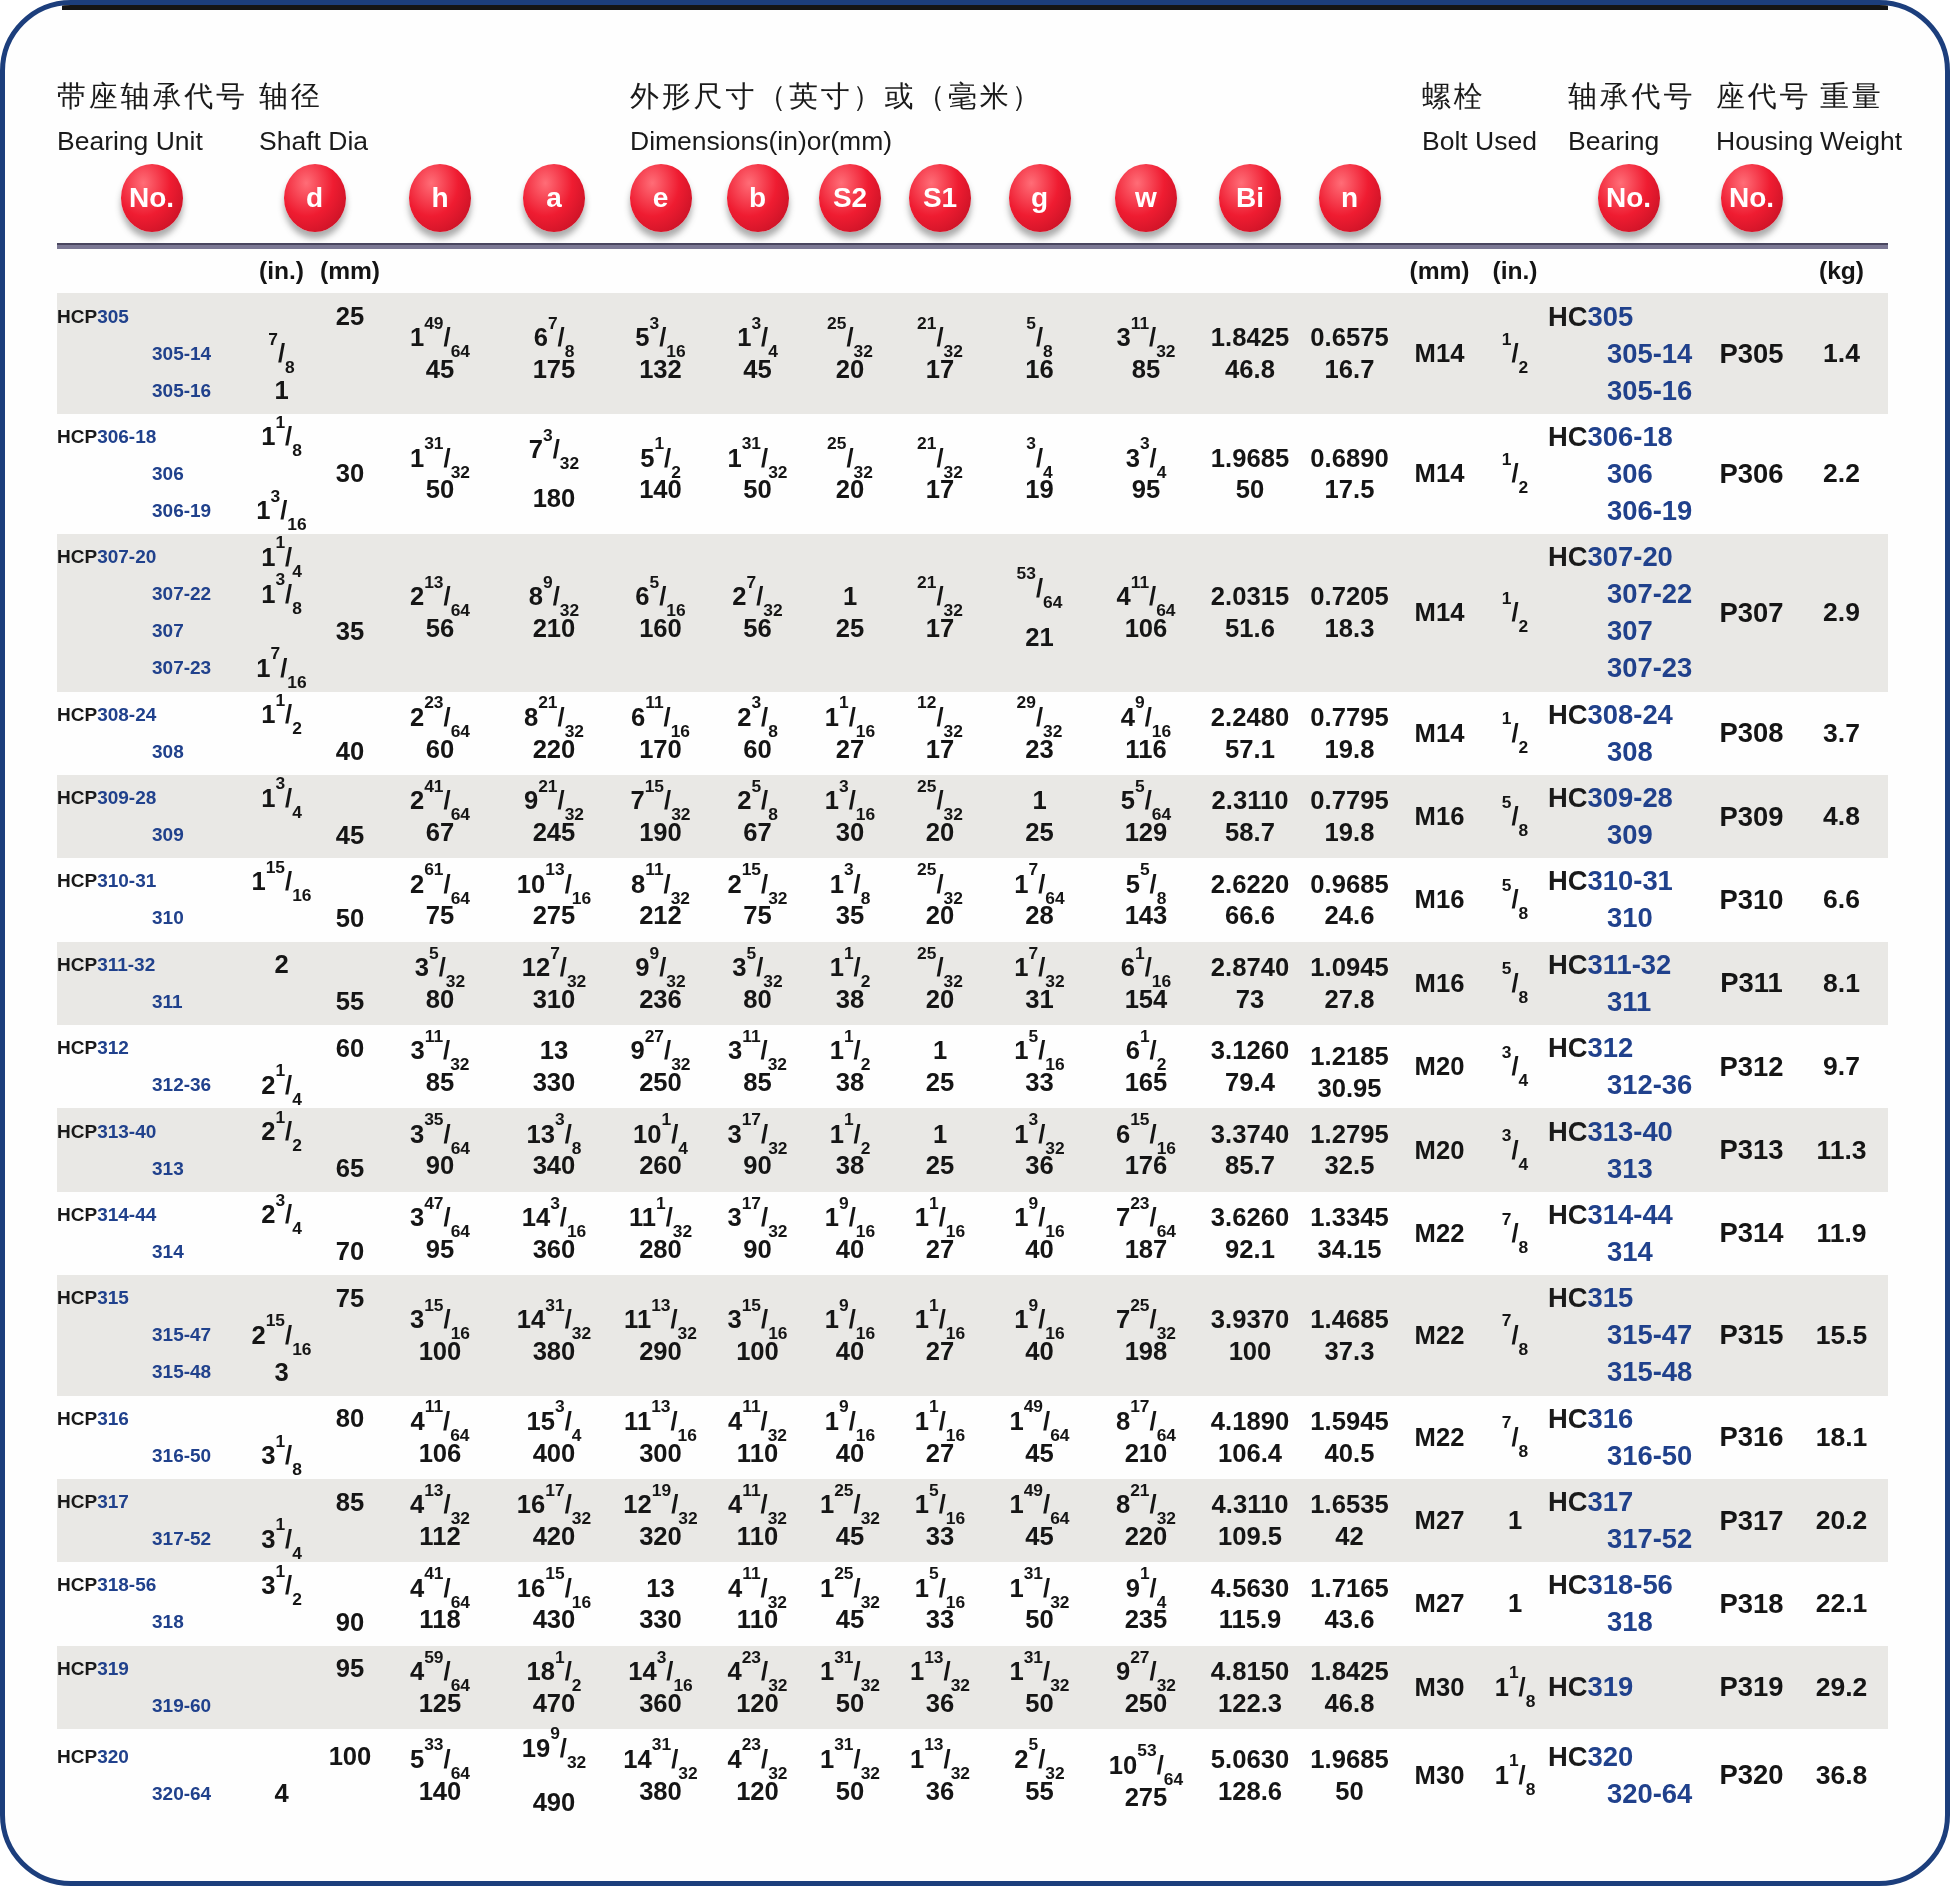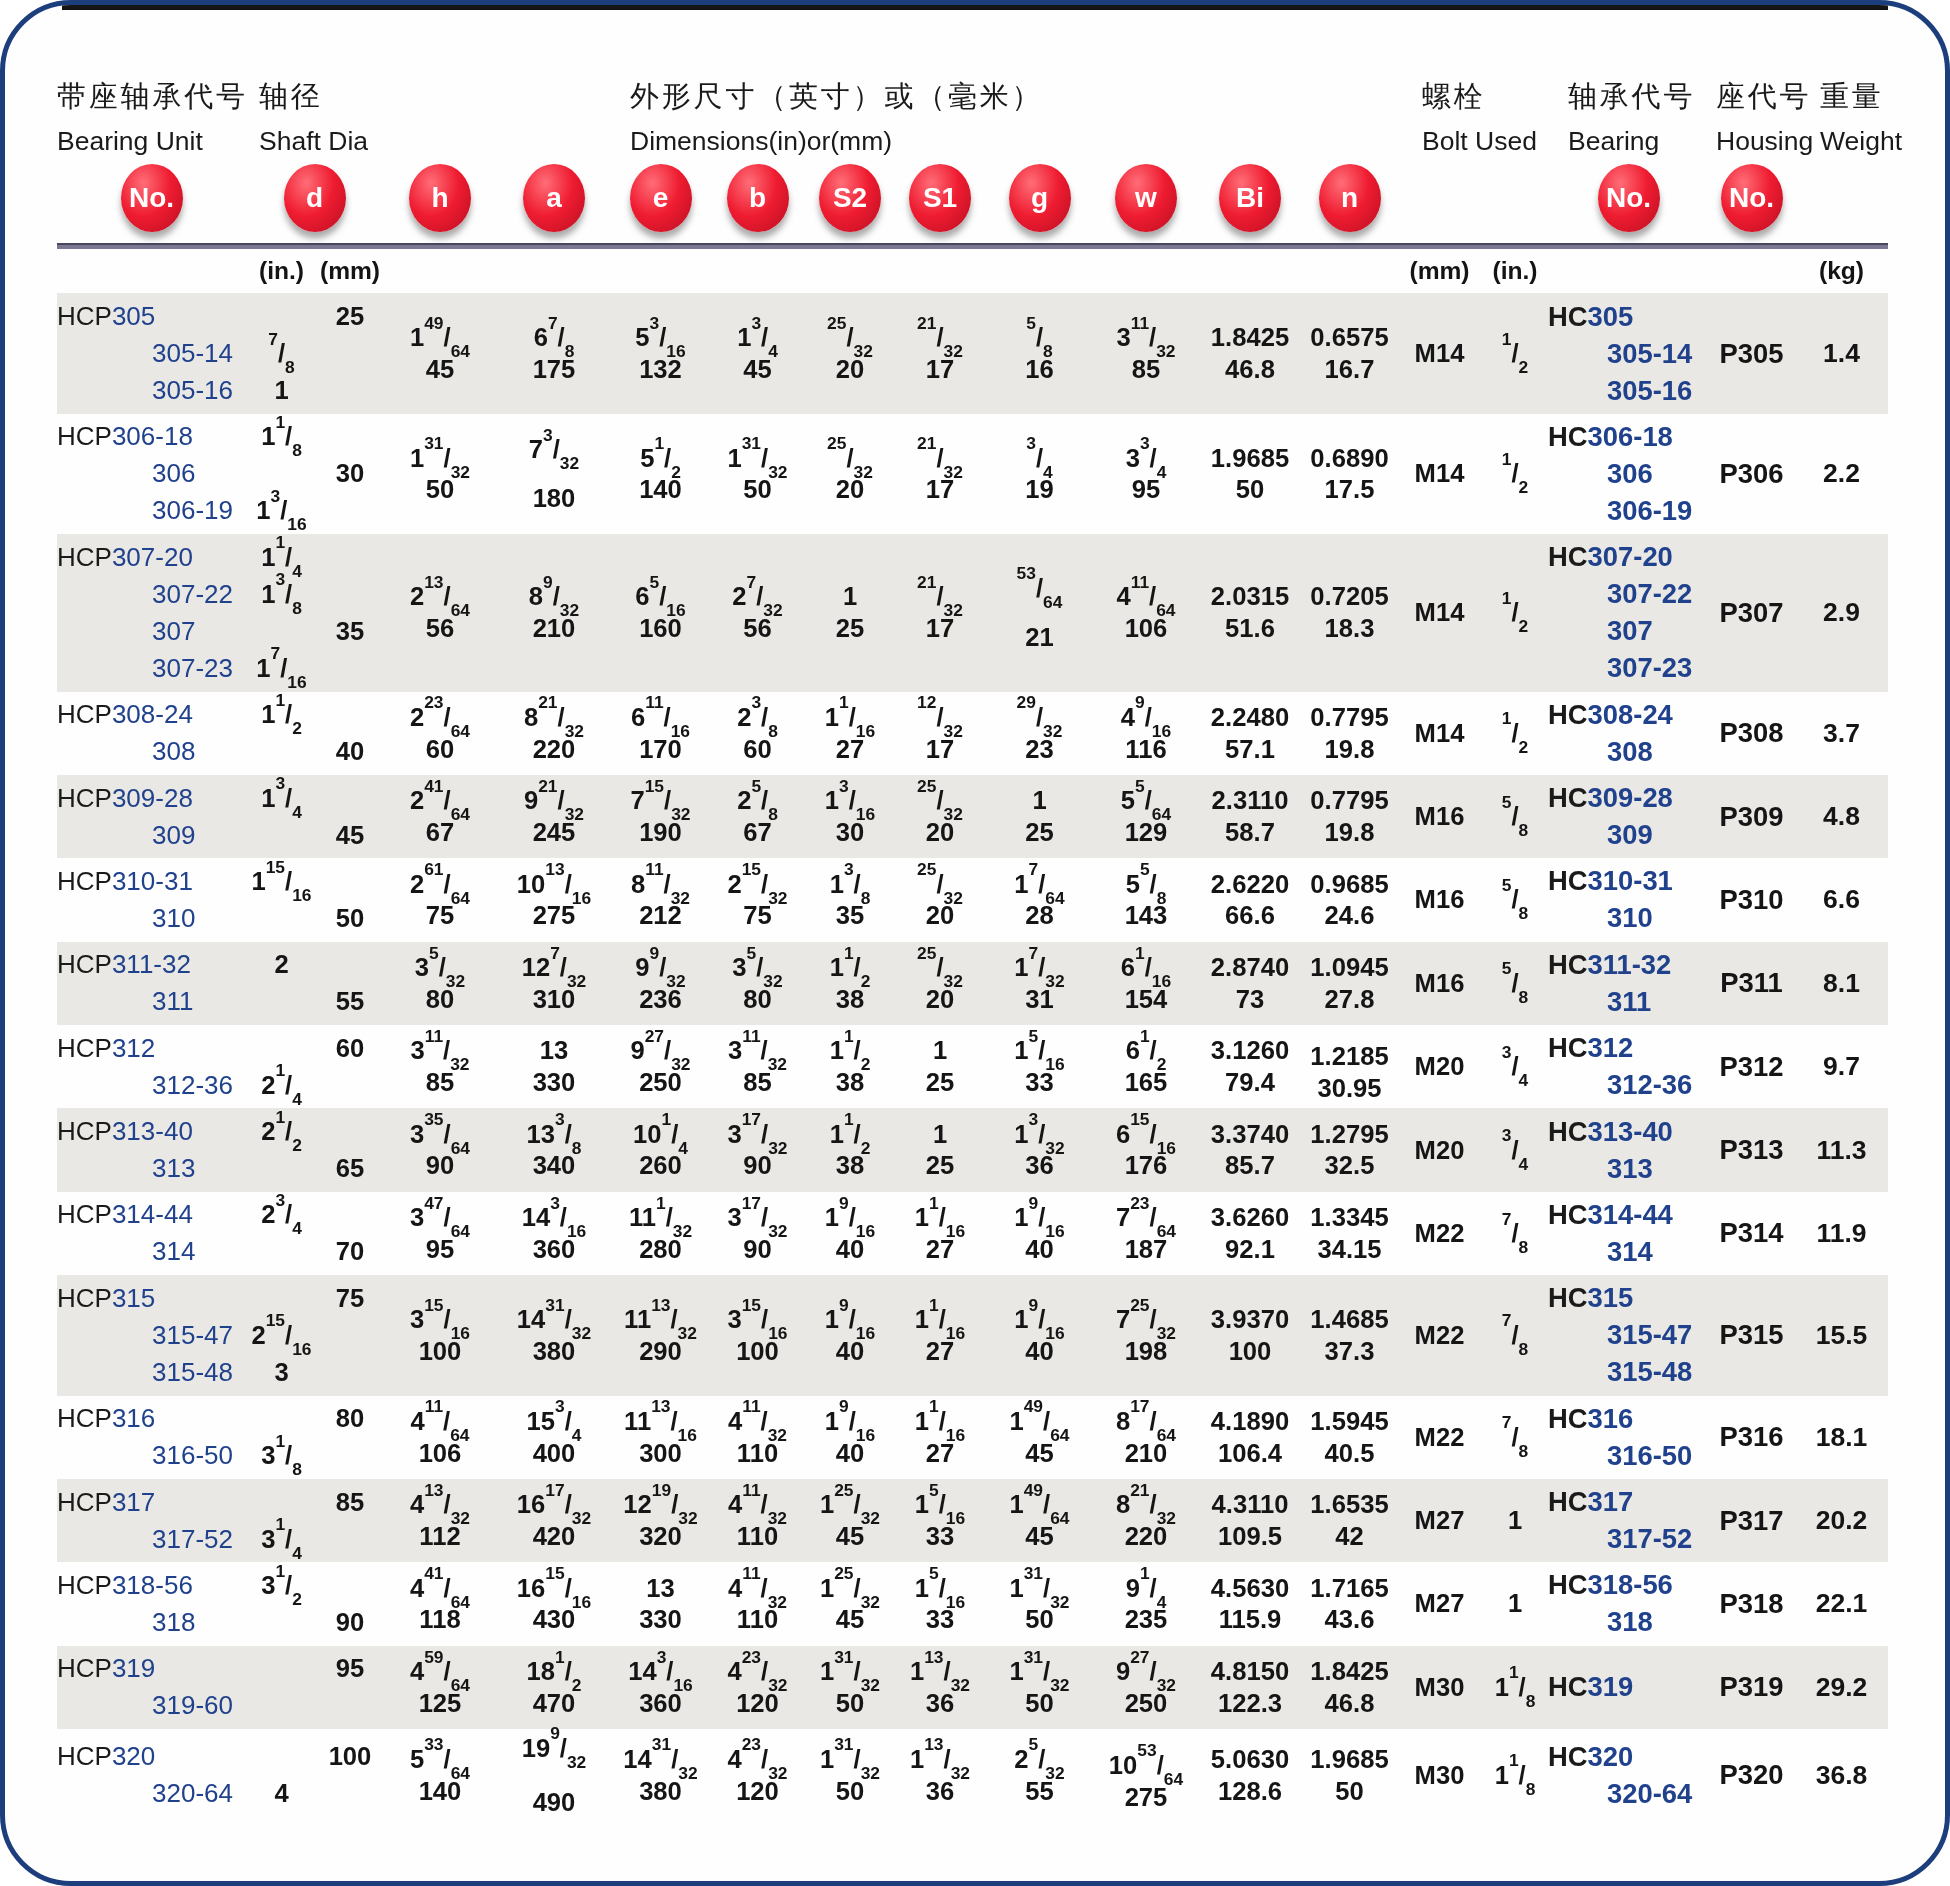--- a/index.html
+++ b/index.html
@@ -39,21 +39,21 @@
   
   .divider { height:6.6px; background:#7b7894; border-top:2.8px solid #49465f; margin-top:3.8px; }
   .units { height:44px; align-items:center; font-size:24.6px; font-weight:bold; color:#141414; }
   .ucell { text-align:center; }
 
   
   .rowgroup { align-items:stretch; padding:4.7px 0; }
   .rowgroup.shaded { background:#e9e8e5; }
   .c-unit { grid-column:1/4; display:flex; flex-direction:column; justify-content:center; }
   .uline { height:37px; display:flex; align-items:center; }
-  .ucode { width:189px; font-size:26px; font-weight:normal; white-space:nowrap; }
+  .ucode { width:189px; font-size:19px; font-weight:bold; white-space:nowrap; }
   .ucode.sub { padding-left:95px; }
   .prefix { color:#1a1a1a; }
   .codenum { color:#20418c; }
   .din { width:71px; text-align:center; font-size:25.6px; font-weight:bold; color:#151515; }
   .dmm { width:66px; text-align:center; font-size:25.6px; font-weight:bold; color:#151515; }
   .c-dim { display:flex; flex-direction:column; justify-content:center; align-items:center; gap:2.8px;
            font-size:25.6px; font-weight:bold; color:#151515; }
   .c-bolt { grid-column:14/16; display:flex; align-items:center; font-size:25.6px; font-weight:bold; color:#151515; }
   .bmm { width:85px; text-align:center; }
   .bin { width:66px; text-align:center; }

